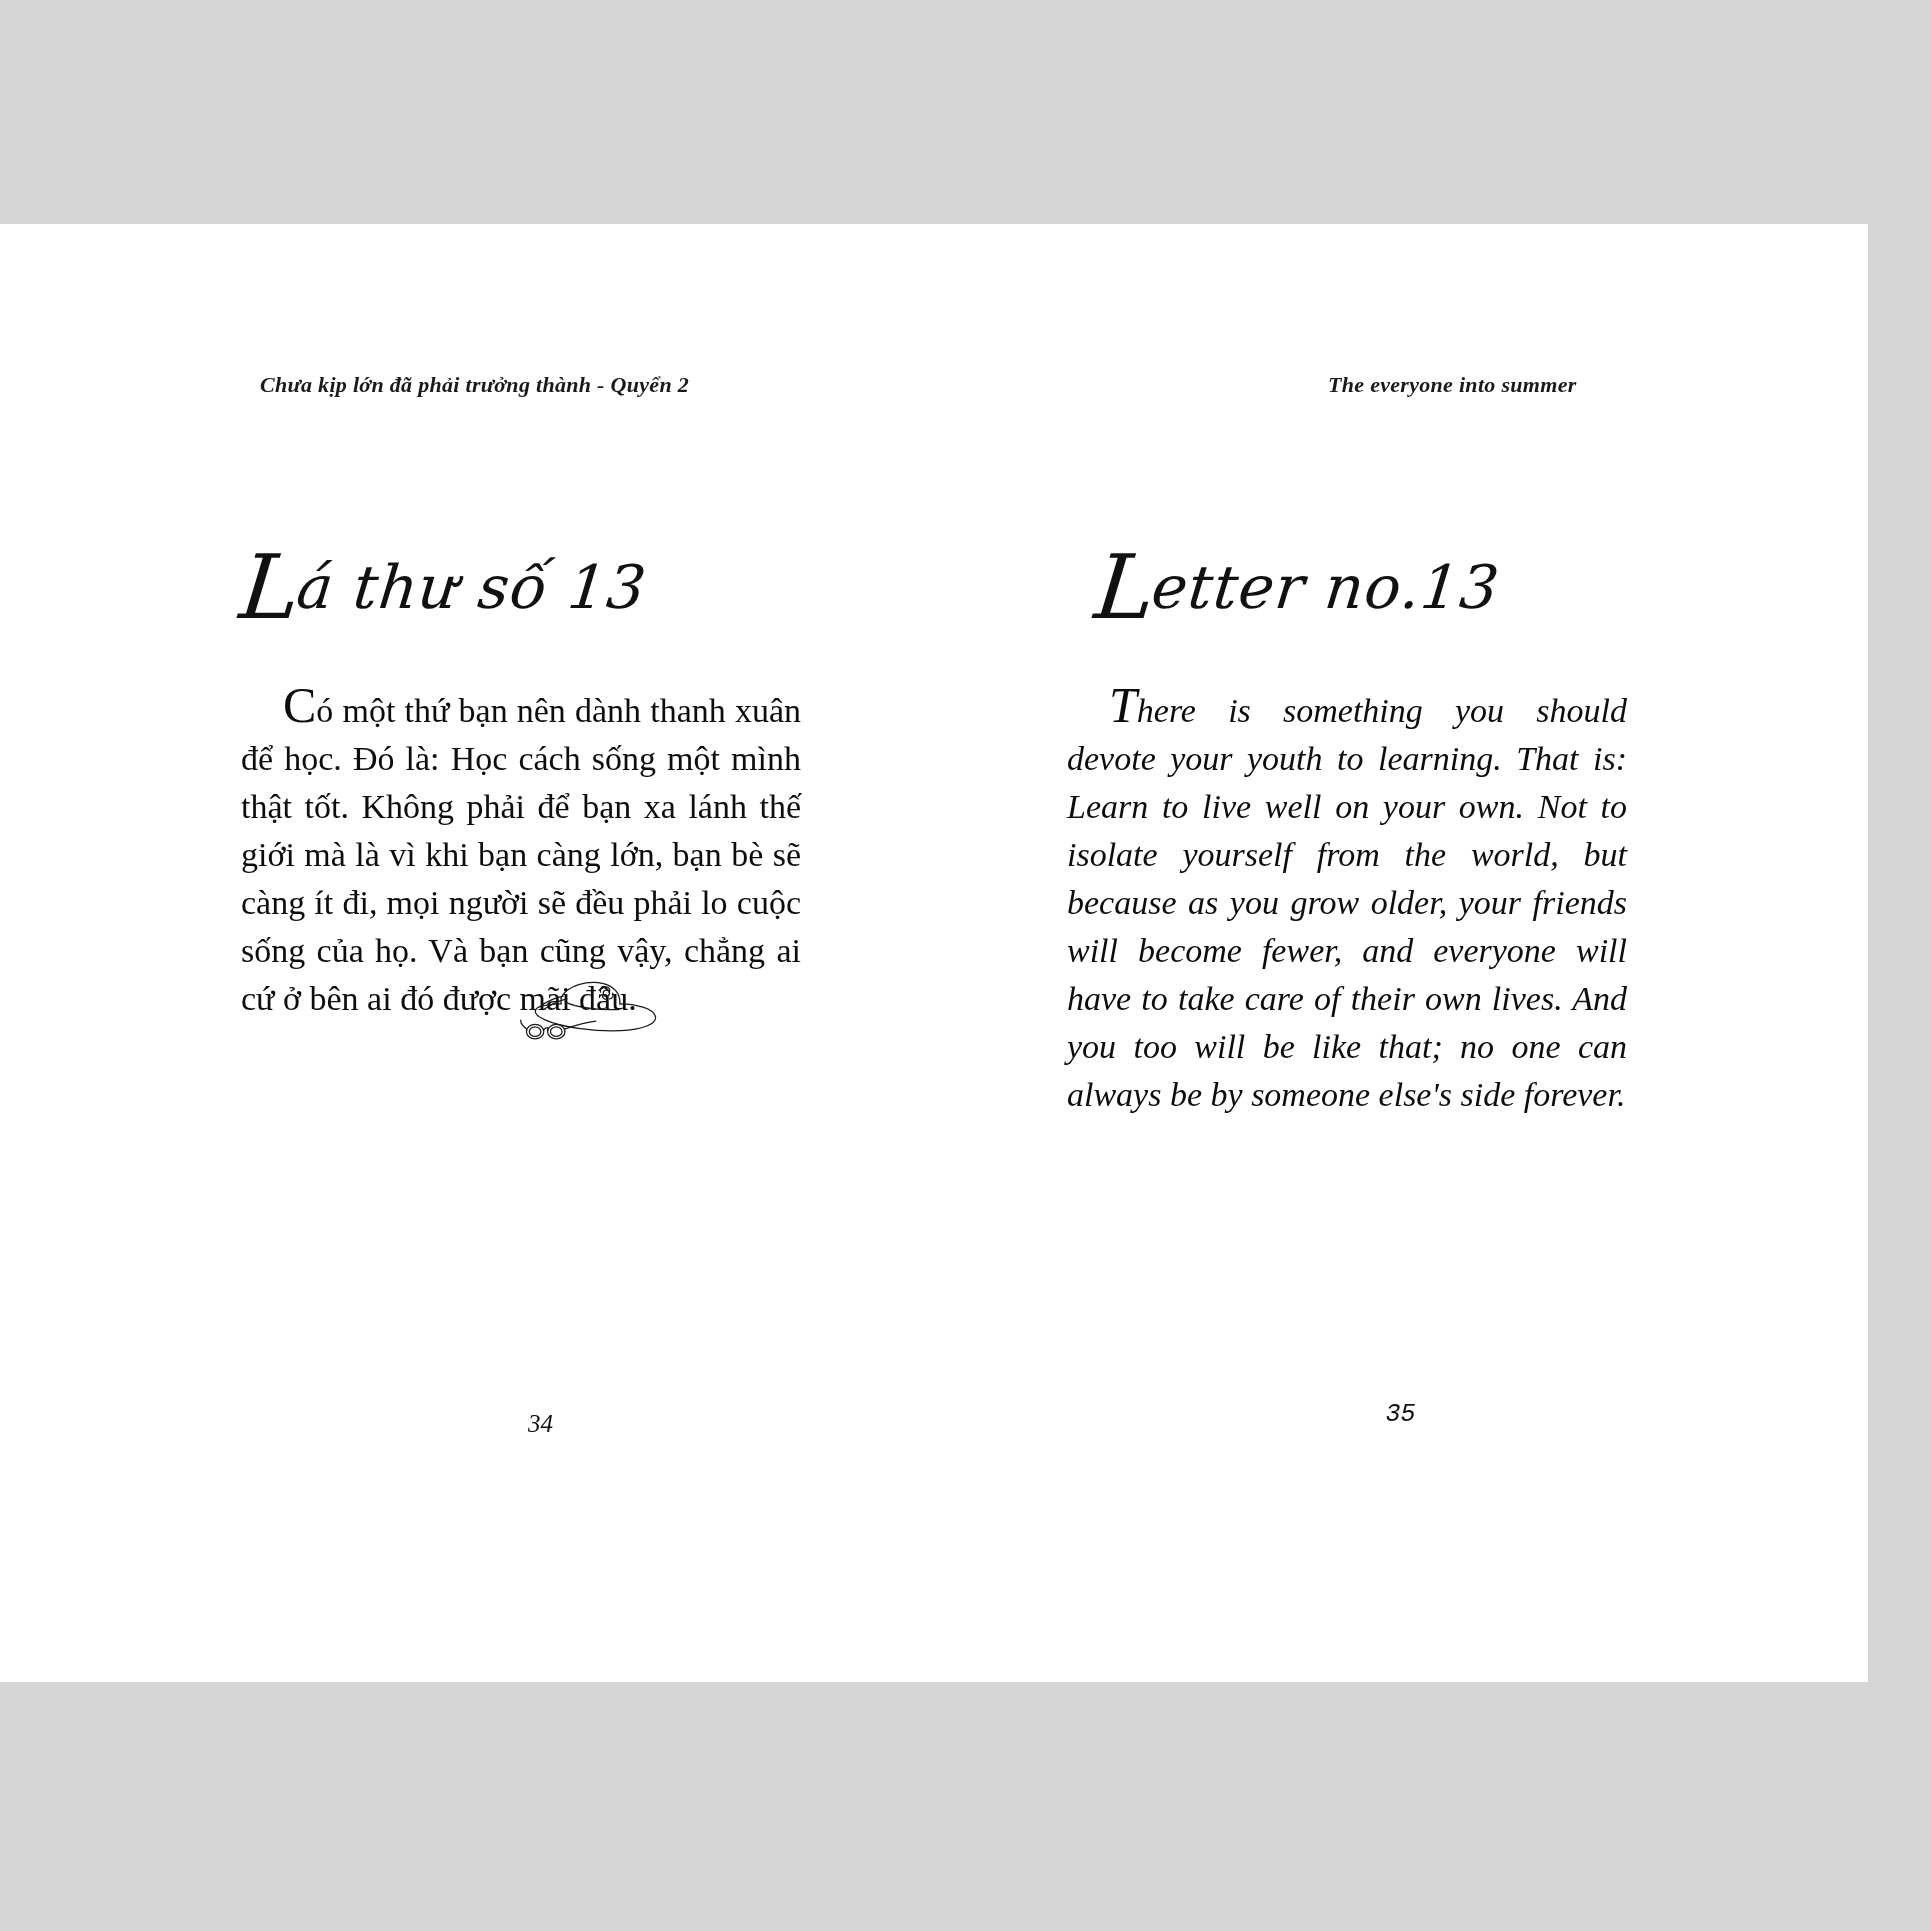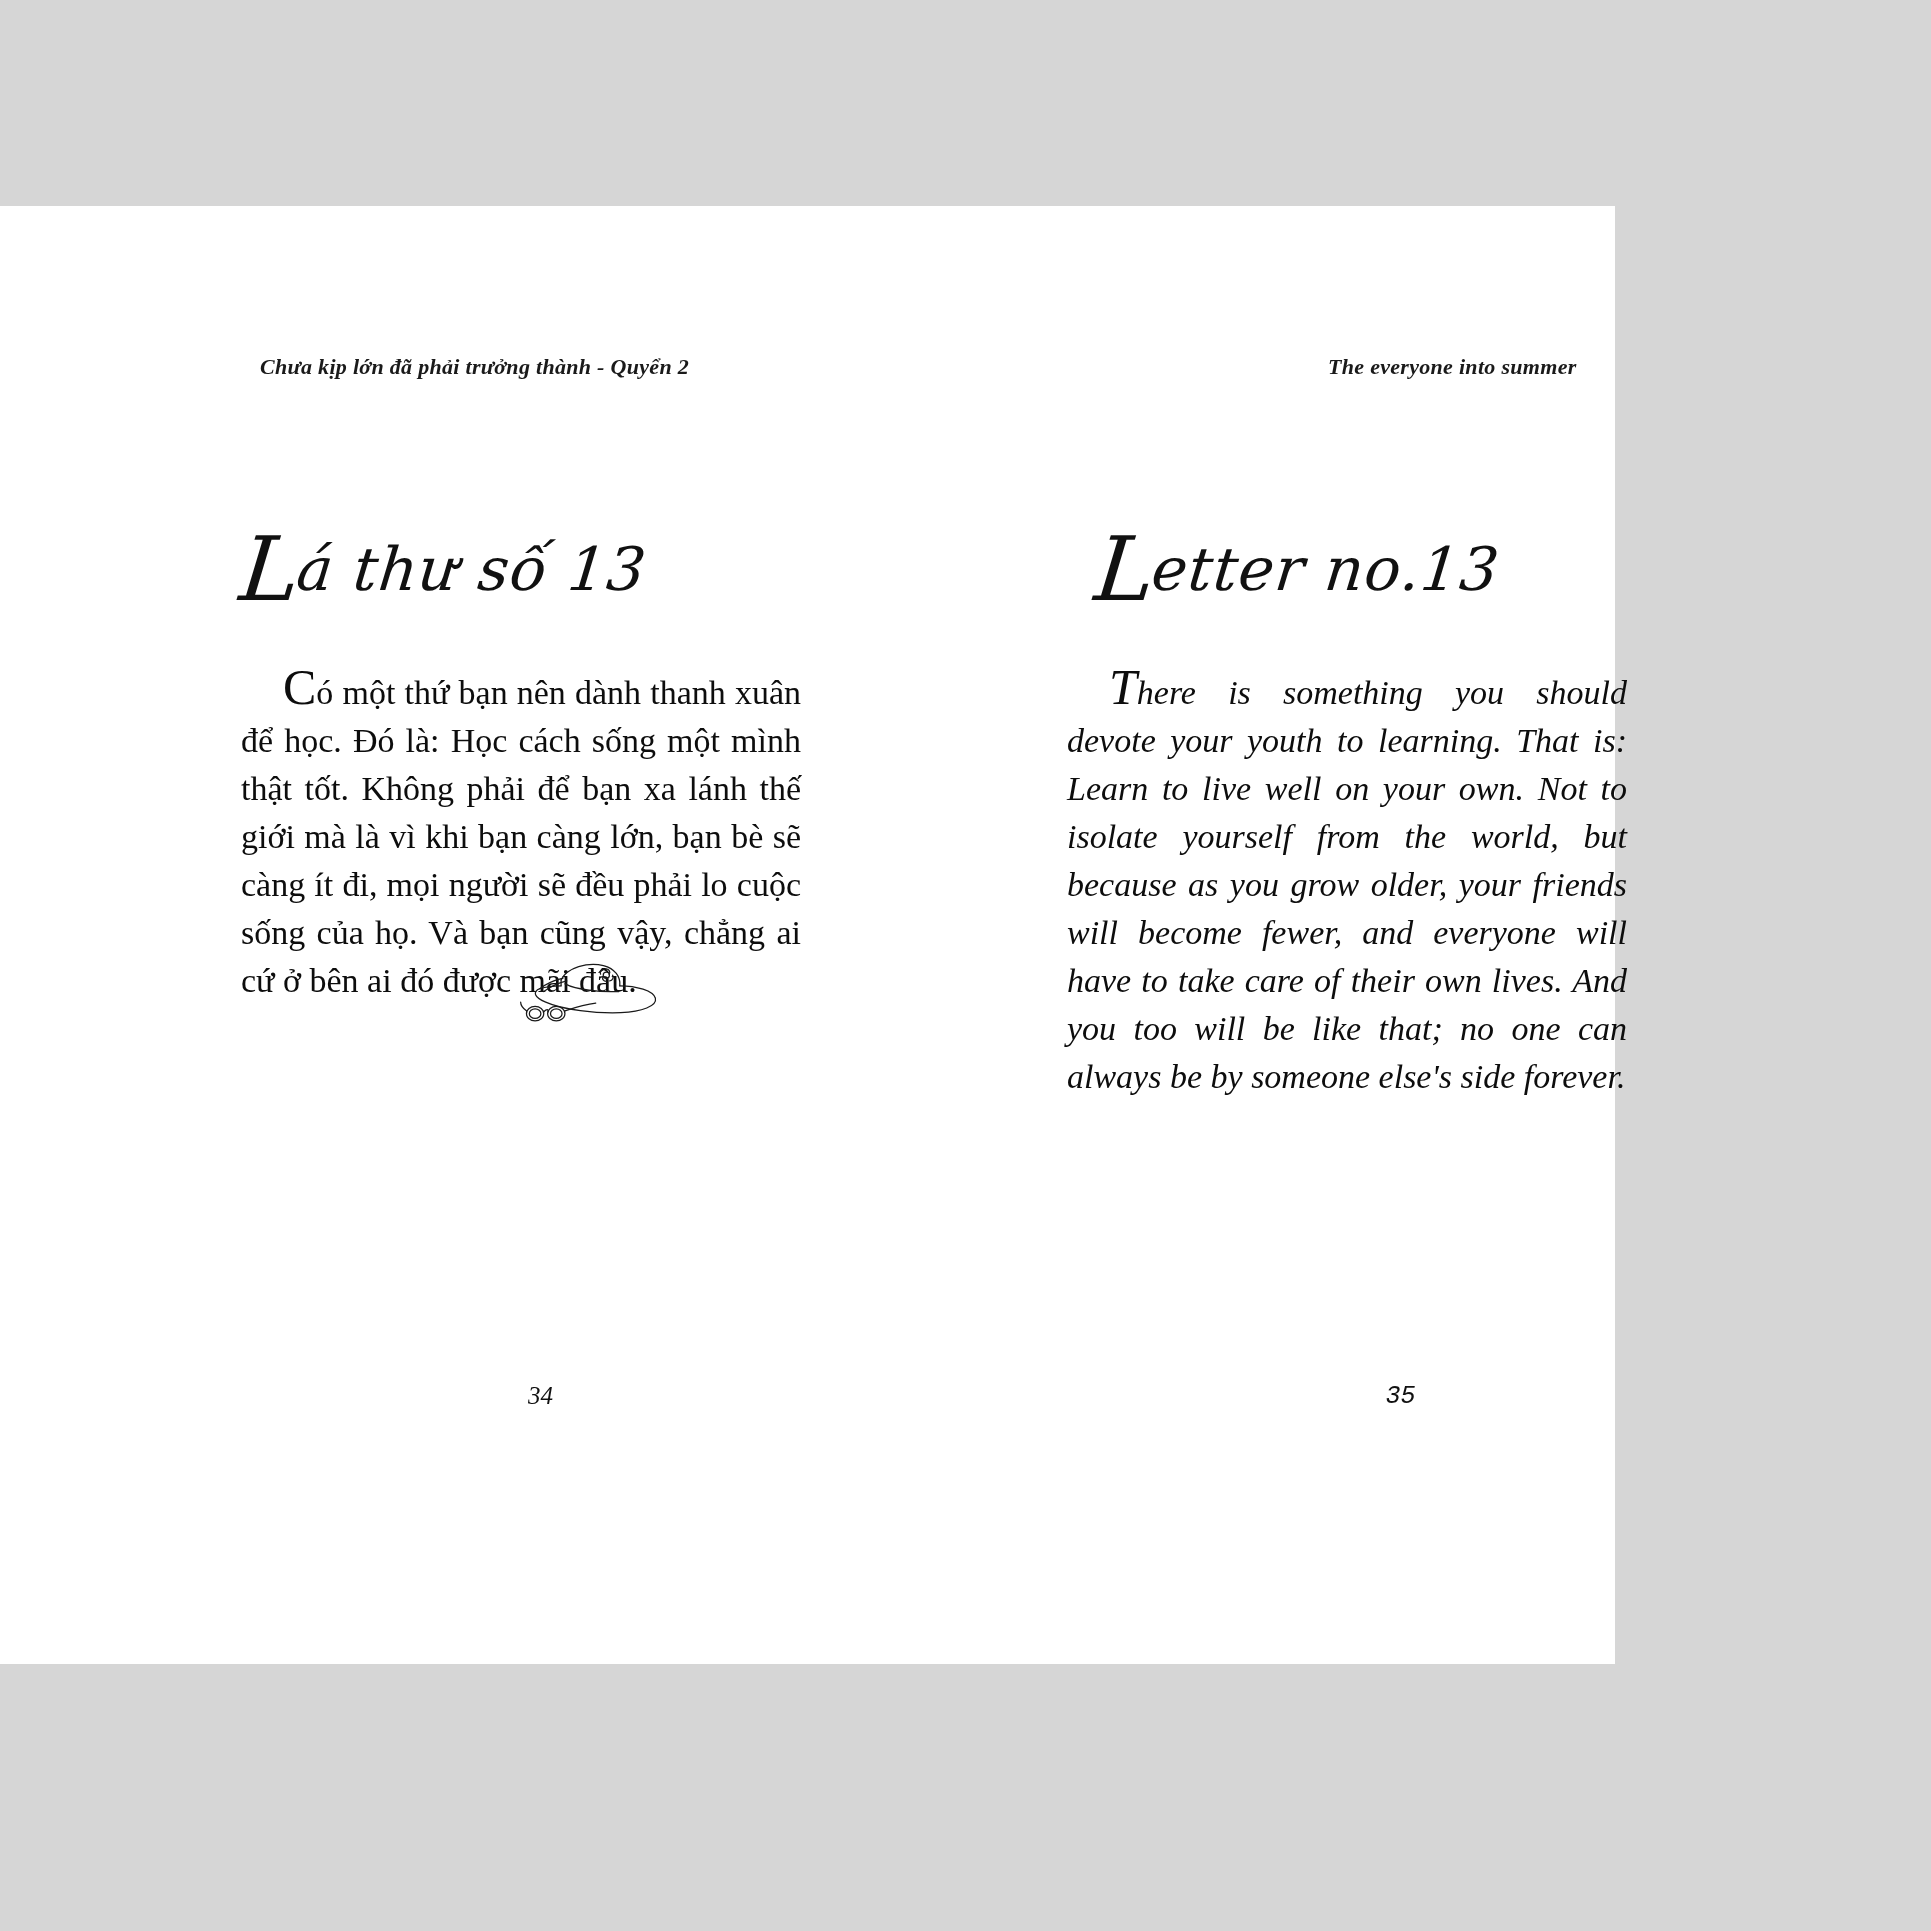--- a/index.html
+++ b/index.html
@@ -18,22 +18,22 @@
     position: absolute;
     left: 0;
     top: 0;
     width: 1931px;
     height: 1931px;
     background: #d6d6d6;
   }
   .spread {
     position: absolute;
     left: 0;
-    top: 206px;
-    width: 1615px;
+    top: 224px;
+    width: 1868px;
     height: 1458px;
     background: #ffffff;
   }
   .page {
     position: absolute;
     top: 0;
     width: 869px;
     height: 1458px;
   }
   .page-left  { left: 106px; }
@@ -109,21 +109,21 @@
   .folio {
     position: absolute;
     top: 1176px;
     width: 869px;
     text-align: center;
     font-family: "Liberation Serif", serif;
     font-style: italic;
     font-size: 25px;
     color: #111111;
   }
-  .folio.left-f  { left: 0; }
+  .folio.left-f  { left: 0; margin-top: 10px; }
   .folio.right-f { left: 0; font-family: Liberation Mono, monospace; }
 </style>
 </head>
 <body>
 
 <div class="page-wrap">
 
   <div class="spread">
 
     <div class="page page-left">

